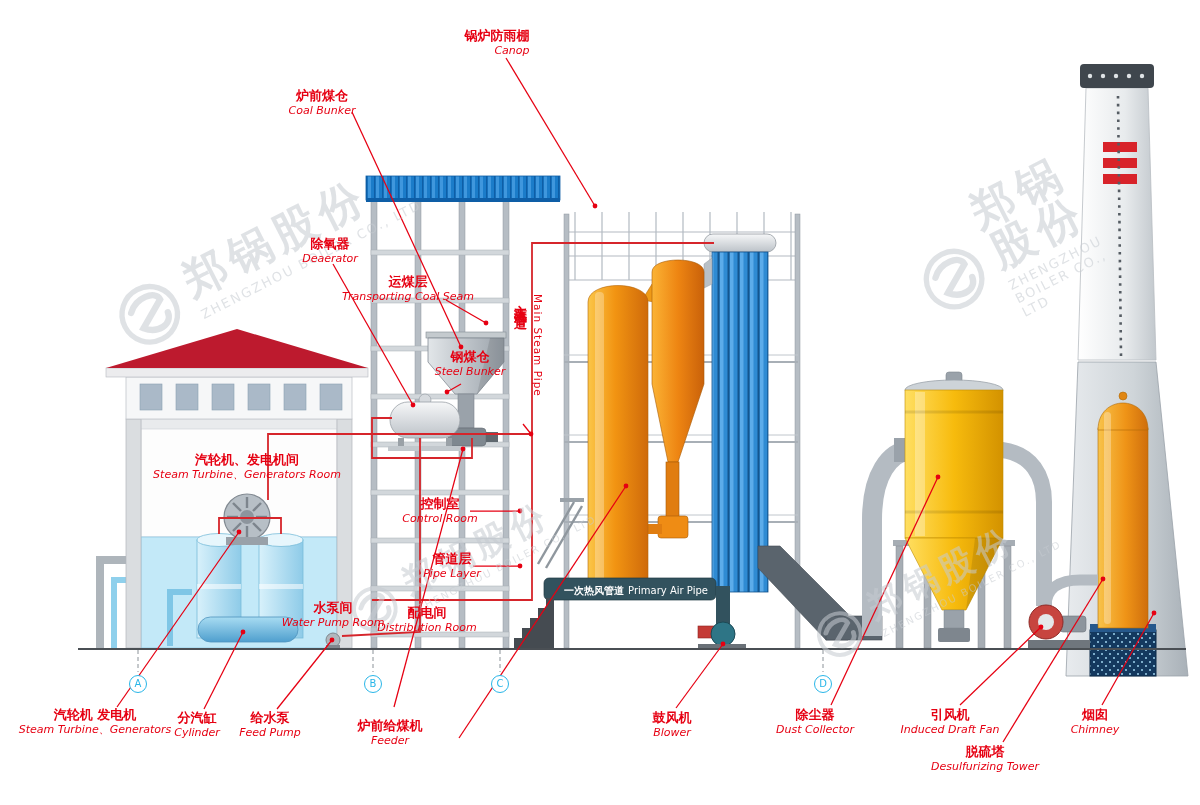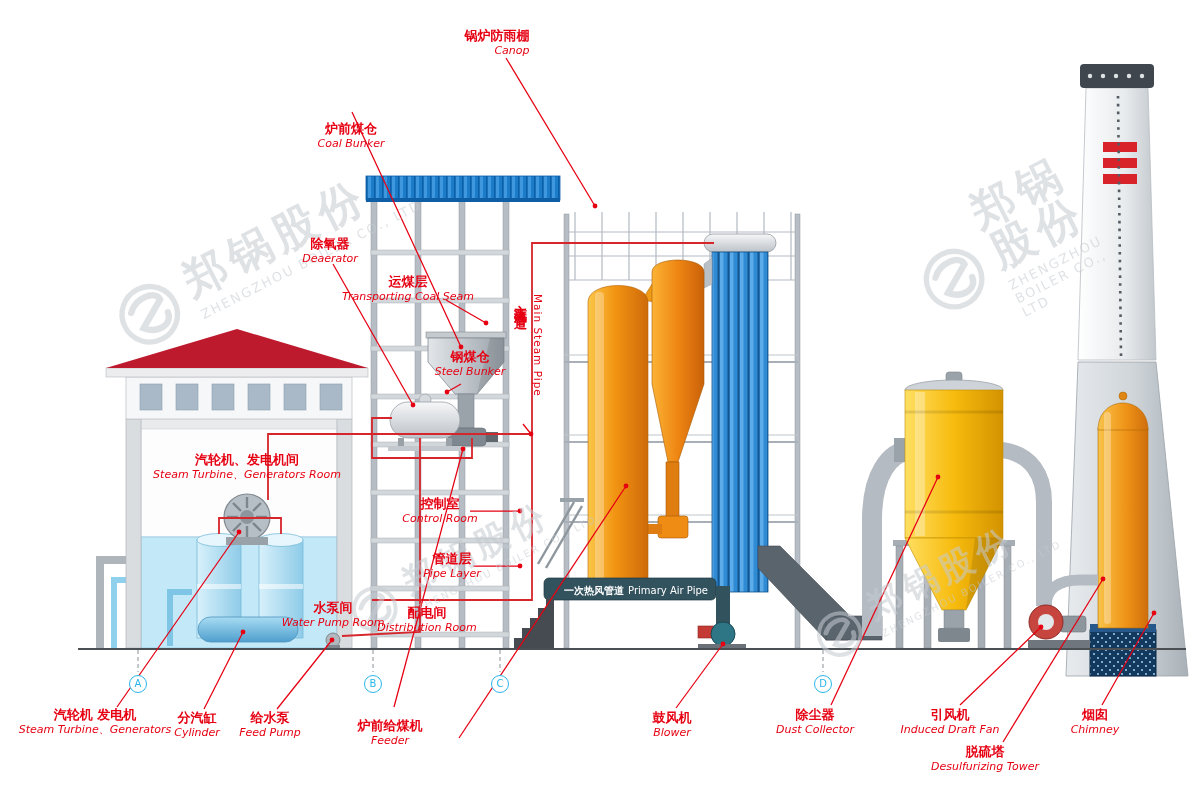--- a/index.html
+++ b/index.html
@@ -392,21 +392,21 @@
     <div class="wm-text">
       <span class="wm-zh">郑锅股份</span>
       <span class="wm-en">ZHENGZHOU BOILER CO., LTD</span>
     </div>
   </div>
 
   <div class="lbl" style="left:497px;top:28px;text-align:right;">
     <span class="zh">锅炉防雨棚</span>
     <span class="en">Canop</span>
   </div>
-  <div class="lbl" style="left:351px;top:88px;margin-top:33px;">
+  <div class="lbl" style="left:322px;top:88px;">
     <span class="zh">炉前煤仓</span>
     <span class="en">Coal Bunker</span>
   </div>
   <div class="lbl" style="left:330px;top:236px;">
     <span class="zh">除氧器</span>
     <span class="en">Deaerator</span>
   </div>
   <div class="lbl" style="left:408px;top:274px;">
     <span class="zh">运煤层</span>
     <span class="en">Transporting Coal Seam</span>

